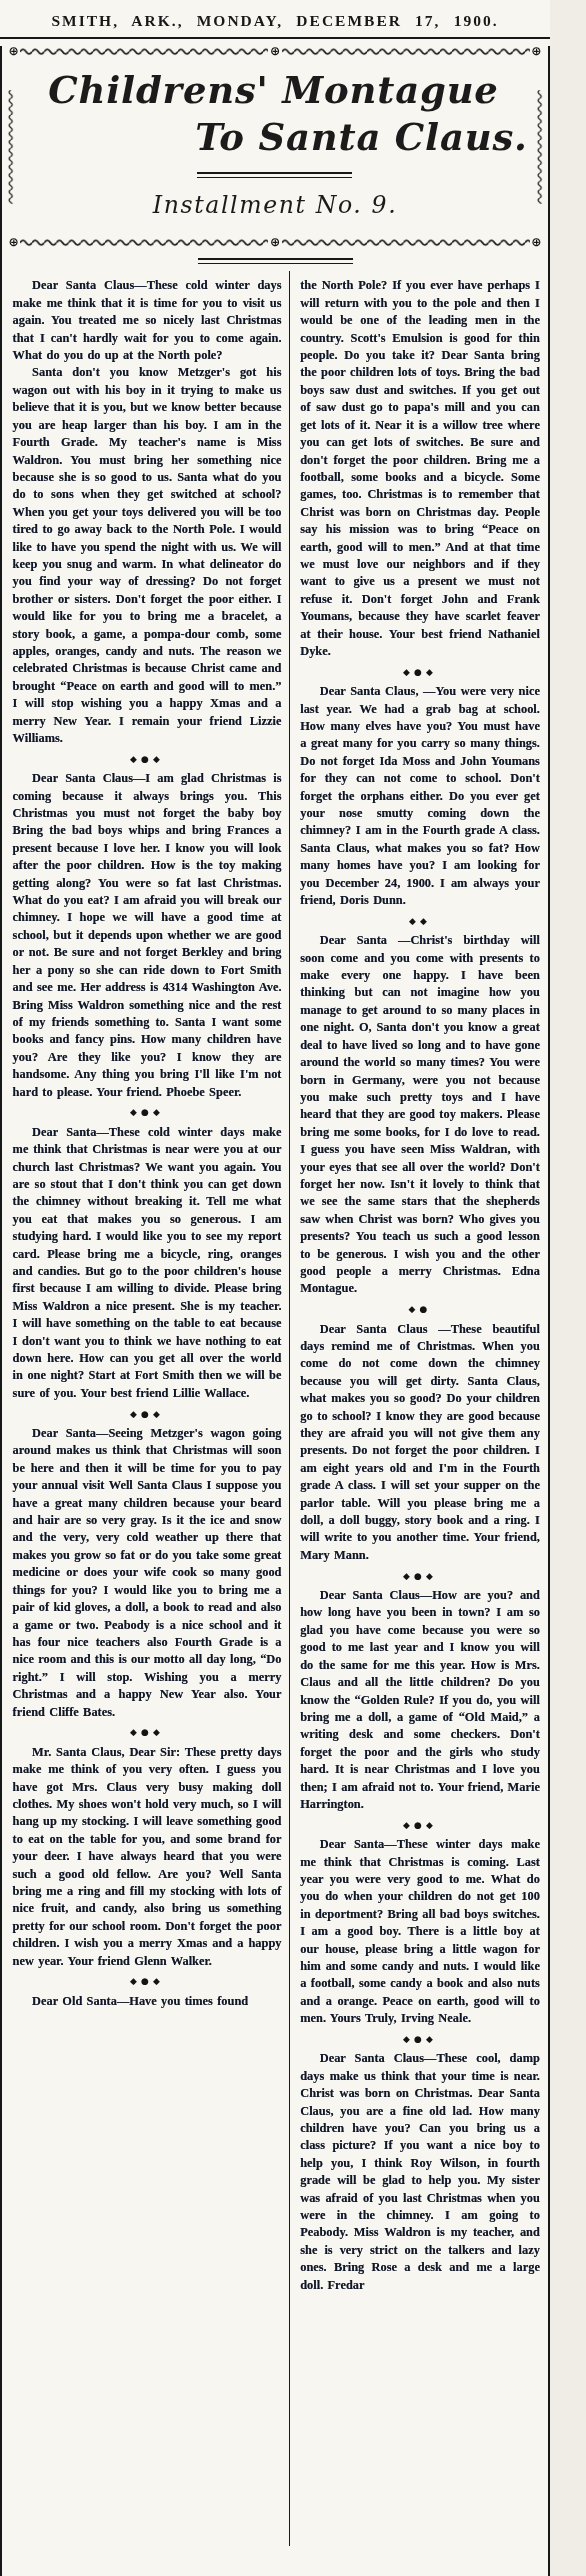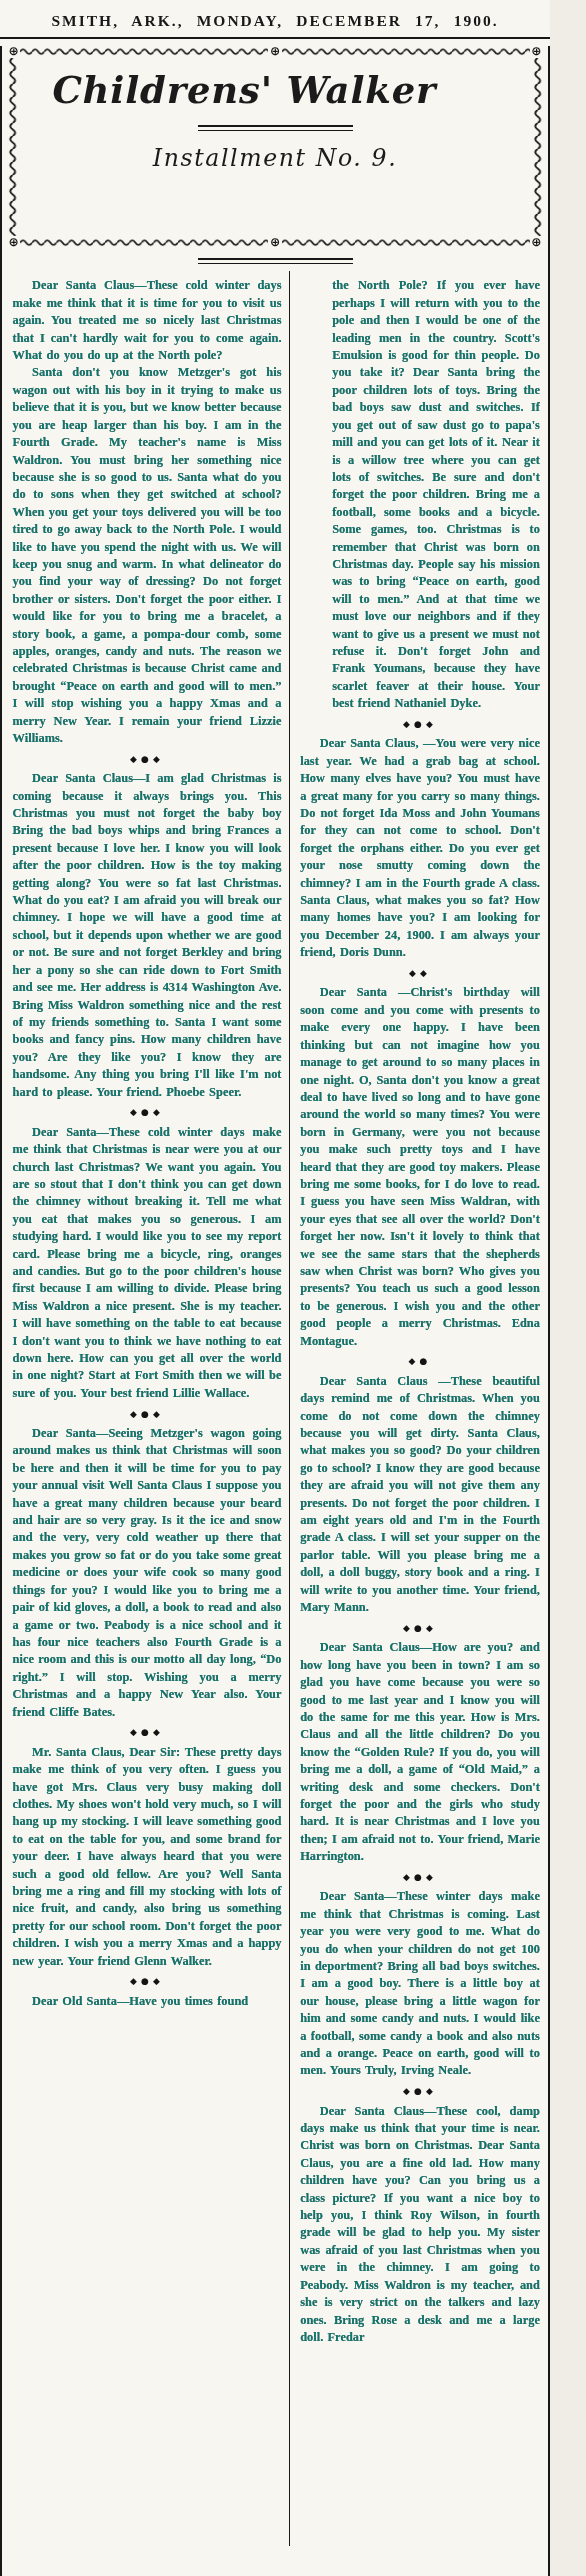--- a/index.html
+++ b/index.html
@@ -46,25 +46,25 @@
     font-size:23.6px;text-align:center;margin:13px 0 14.7px 0;letter-spacing:1.6px;
   }
   .below-box{margin:9.8px auto 0 auto;}
   .columns{display:flex;align-items:stretch;margin-top:6.5px;min-height:2275px;}
   .col{box-sizing:border-box;padding:6.5px 7.3px 0 9.8px;}
   .col-left{width:286px;}
   .col-right{flex:1;}
   .col-divider{width:1.6px;background:#1a1a1a;}
   .para{
     margin:0;text-align:justify;text-indent:19.5px;
-    font-size:12.4px;line-height:17.4px;font-weight:700;color:#0f766e;
+    font-size:12.4px;line-height:17.4px;font-weight:700;color:#0f172a;
     text-shadow:0 0 0.4px rgba(20,20,20,.55);
     word-spacing:1.2px;
   }
-  .para.no-indent{text-indent:0;margin-left:32px;}
+  .para.no-indent{text-indent:0;}
   .orn-div{
     text-align:center;font-size:9px;letter-spacing:4.1px;line-height:1;
     margin:7.3px 0 6.5px 0;color:#141414;
     font-family:"DejaVu Sans", sans-serif;
   }
   .defs-holder{position:absolute;width:0;height:0;overflow:hidden;}
 </style>
 </head>
 <body>
 
@@ -101,21 +101,22 @@
           </svg>
         <span class="orn">⊕</span>
       </div>
 
       <div class="box-body">
         <svg class="wave-v" viewBox="0 0 14 219.094" width="11.4" height="178">
             <rect width="100%" height="100%" fill="url(#wavv)"></rect>
           </svg>
 
         <div class="box-content">
-          <div class="title-line1">Childrens' Walker</div>
+          <div class="title-line1">Childrens' Montague</div>
+          <div class="title-line2">To Santa Claus.</div>
           <div class="double-rule"></div>
           <div class="installment">Installment No. 9.</div>
         </div>
 
         <svg class="wave-v" viewBox="0 0 14 219.094" width="11.4" height="178">
             <rect width="100%" height="100%" fill="url(#wavv)"></rect>
           </svg>
       </div>
 
       <div class="wavy-row">

